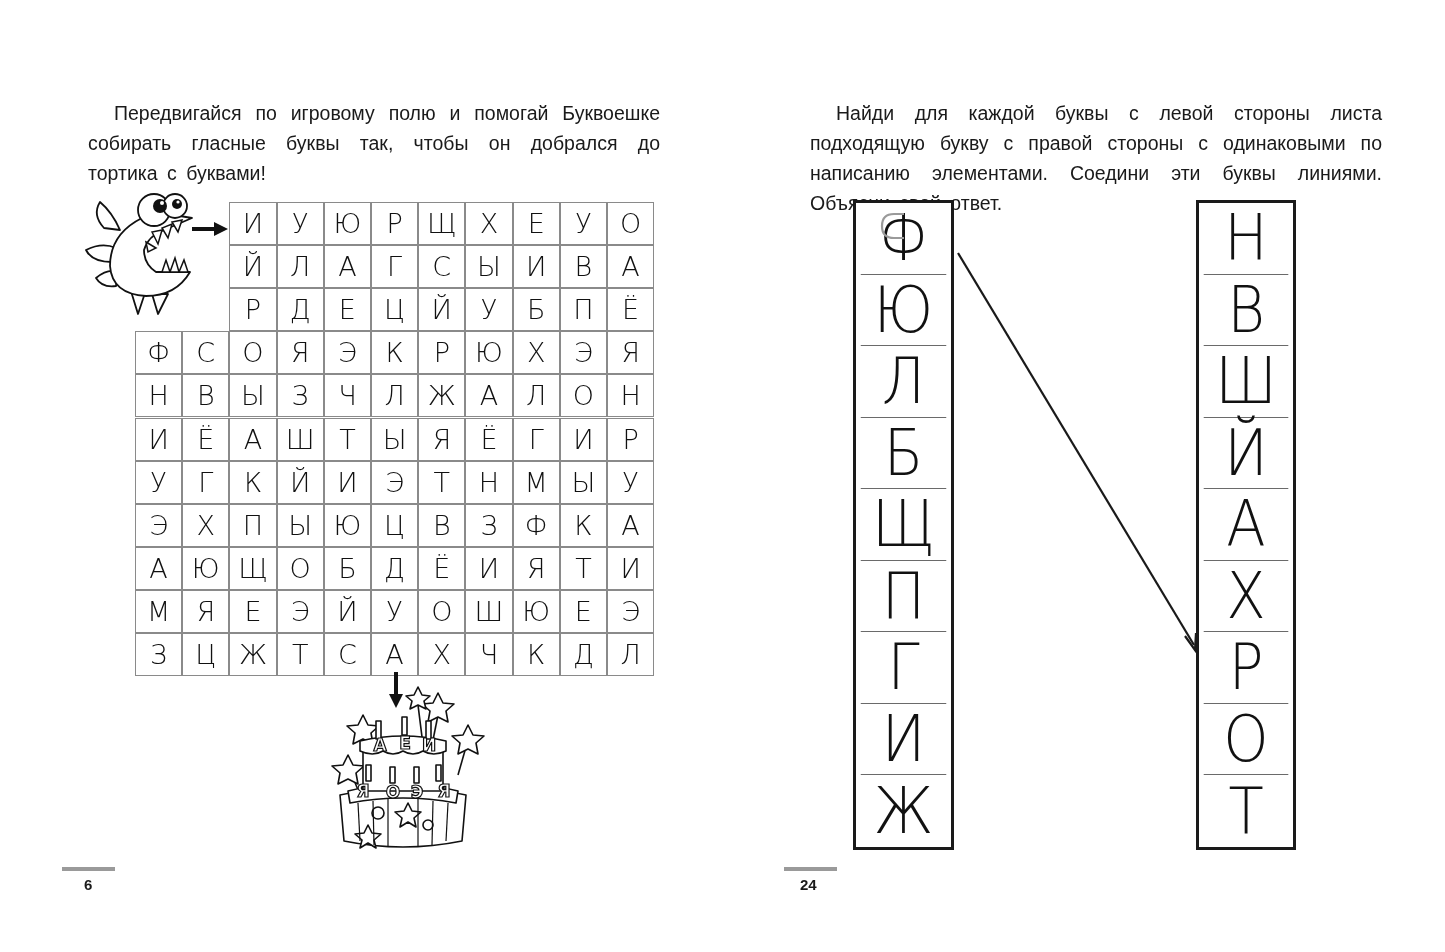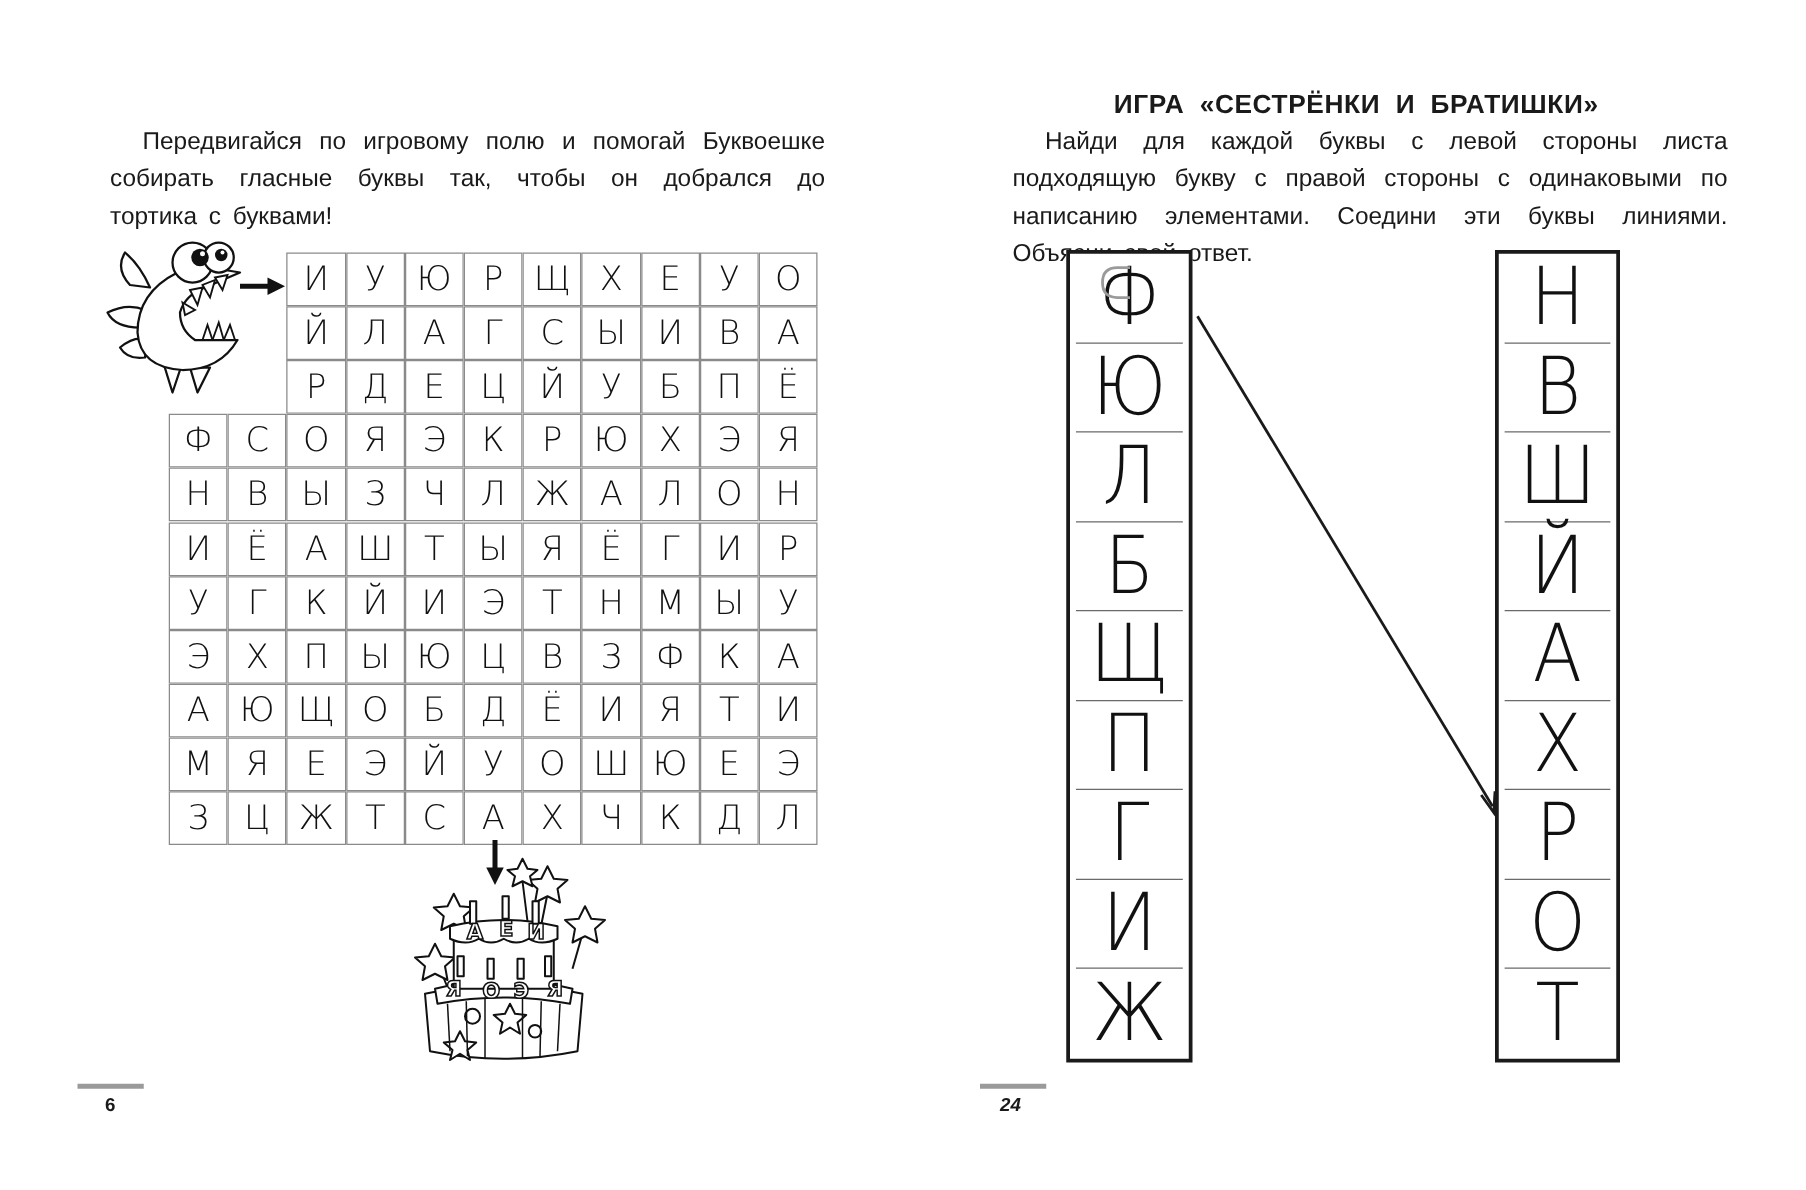--- a/index.html
+++ b/index.html
@@ -255,21 +255,20 @@
       <text x="99" y="113">Э</text>
       <text x="126" y="112">Я</text>
     </g>
   </svg>
 
   <div class="footer-bar" style="left:62px; top:867px;"></div>
   <div class="page-num" style="left:84px; top:876px;">6</div>
 </div>
 
 <div class="page page-right">
-  <div class="title" style="left:68px; width:590px; top:72px;">ИГРА  «СЕСТРЁНКИ  И  БРАТИШКИ»</div>
   <div class="para" style="left:88px; top:98px; width:572px;"><span class="indent"></span><span>Найди для каждой буквы с левой стороны листа подходящую букву с правой стороны с одинаковыми по написанию элементами. Соедини эти буквы линиями. Объясни свой ответ.</span></div>
 
   <div class="col" style="left:131px; top:200px; height:650px;">
     <div class="col-cell" style="position:relative;">
       <span>Ф</span>
     </div>
     <div class="col-cell">Ю</div>
     <div class="col-cell">Л</div>
     <div class="col-cell">Б</div>
     <div class="col-cell">Щ</div>
@@ -294,14 +293,14 @@
   <svg style="left:152px; top:208px;" width="40" height="40" viewBox="0 0 40 40">
     <path d="M30 6 L20 6 Q8 6 8 18 Q8 30 20 30 L30 30" fill="none" stroke="#9a9a9a" stroke-width="2.2"></path>
   </svg>
 
   <svg style="left:0; top:0;" width="723" height="952" viewBox="0 0 723 952">
     <line x1="236" y1="253" x2="472" y2="645" stroke="#1a1a1a" stroke-width="2.2"></line>
     <polyline points="463,636 473,650 474,633" fill="none" stroke="#1a1a1a" stroke-width="2.2"></polyline>
   </svg>
 
   <div class="footer-bar" style="left:62px; top:867px;"></div>
-  <div class="page-num" style="left:78px; top:876px;font-style:italic;">24</div>
+  <div class="page-num" style="left:78px; top:876px;">24</div>
 </div>
 
 </body></html>

